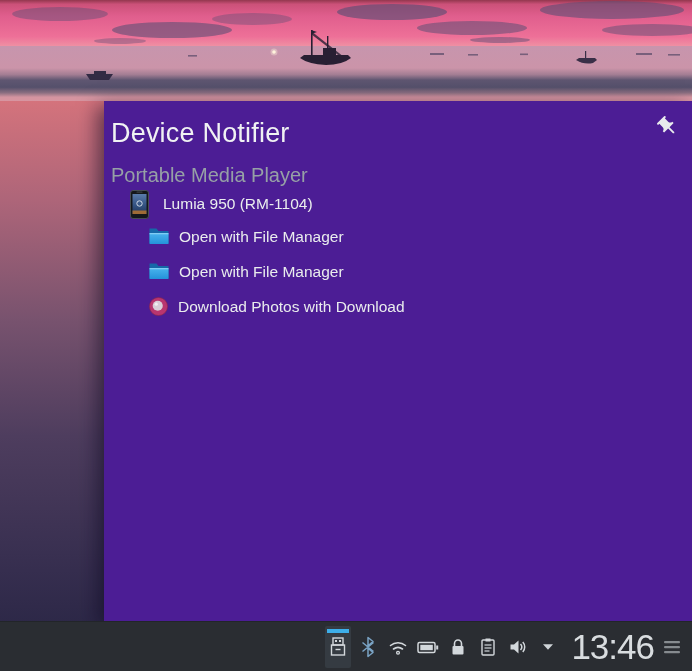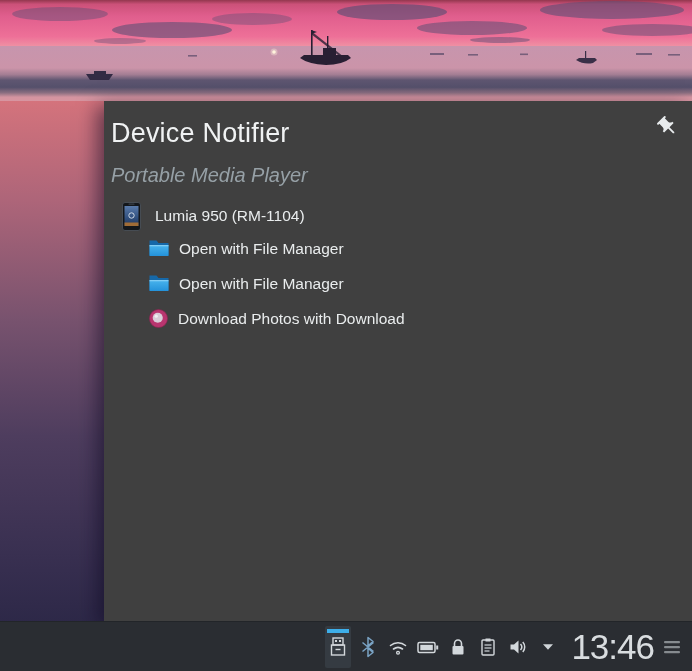--- a/index.html
+++ b/index.html
@@ -6,24 +6,24 @@
   .screen{position:relative;width:692px;height:671px;overflow:hidden;
     font-family:"Liberation Sans",sans-serif; -webkit-font-smoothing:antialiased;}
 
   
   .wallpaper{position:absolute;inset:0;z-index:0;
     background:linear-gradient(180deg,#d4737c 15%,#ad6579 30%,#77526e 48%,#4e3d5e 65%,#362e4f 85%,#252341 100%);}
   .sky{position:absolute;top:0;left:0;display:block;}
 
   
   .popup{position:absolute;left:104px;top:101px;width:588px;height:520px;z-index:3;
-    background:#404040;box-shadow:-7px 5px 18px rgba(15,10,35,.55);color:#edf0f1;}
+    background:#4c1d95;box-shadow:-7px 5px 18px rgba(15,10,35,.55);color:#edf0f1;}
   .popup-title{margin:17px 0 0 7px;font-size:27px;font-weight:400;color:#f0f2f3;letter-spacing:.2px;}
-  .popup-subtitle{margin:15px 0 0 7px;font-size:20px;font-weight:400;color:#96a0a6;font-style:italic;}
-  .device-row{display:flex;align-items:center;gap:14px;margin-top:14px;padding-left:18px;height:30px;cursor:pointer;}
+  .popup-subtitle{margin:15px 0 0 7px;font-size:20px;font-weight:400;color:#96a0a6;}
+  .device-row{display:flex;align-items:center;gap:14px;margin-top:2px;padding-left:26px;height:30px;cursor:pointer;}
   .device-name{font-size:15.5px;color:#eaedee;}
   .action-row{display:flex;align-items:center;gap:9px;padding-left:44px;height:35px;cursor:pointer;}
   .action-label{font-size:15.5px;color:#e9eced;}
   .icon-box{display:inline-flex;align-items:center;justify-content:center;flex:none;}
   .pin{position:absolute;top:12px;right:12px;width:26px;height:26px;display:flex;
     align-items:center;justify-content:center;cursor:pointer;}
 
   
   .panel{position:absolute;left:0;bottom:0;width:692px;height:50px;z-index:5;
     background:#2a2d32;border-top:1px solid #222529;box-sizing:border-box;

